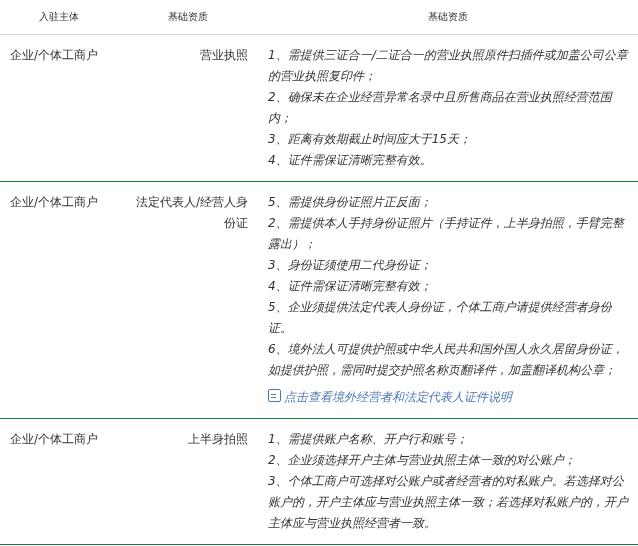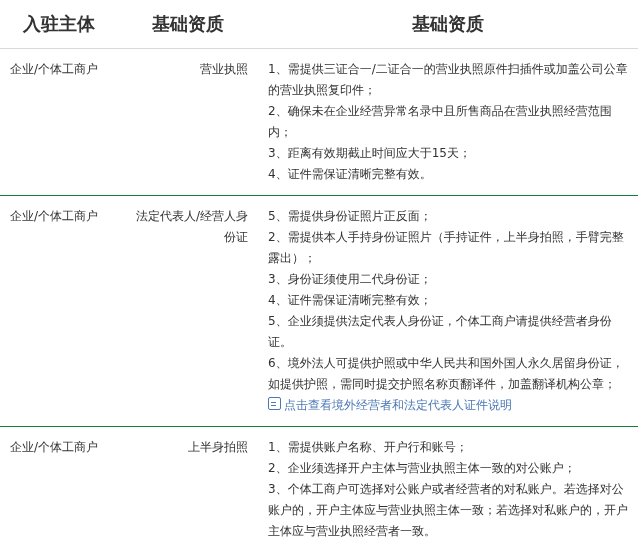--- a/index.html
+++ b/index.html
@@ -26,57 +26,58 @@
 
   .qual-table th,
   .qual-table td {
     border-bottom: 1px solid #15803d;
     vertical-align: top;
     padding: 10px 10px 10px 10px;
     line-height: 1.75;
   }
   .qual-table thead th {
     text-align: center;
-    font-weight: bold;
+    font-weight: normal;
     color: #333333;
-    font-size: 18px;
+    font-size: 10px;
     padding-top: 8px;
     padding-bottom: 8px;
     border-bottom: 1px solid #d9d9d9;
   }
   .qual-table tbody td.col-subject,
   .qual-table tbody td.col-qual {
     text-align: left;
   }
   .qual-table tbody td.col-qual {
     text-align: right;
   }
   .qual-table tbody tr td:nth-child(1),
   .qual-table tbody tr td:nth-child(2) {
     border-right: 0;
   }
   .col-subject {
     color: #333333;
   }
   .col-desc {
     color: #333333;
+    font-style: italic;
   }
   .desc-line {
     margin: 0;
     padding: 0;
   }
   .row-personal .col-subject {
     text-align: center;
   }
   .inline-link {
     color: #4a77b5;
     text-decoration: none;
     cursor: pointer;
     display: inline-block;
-    margin-top: 0;
+    margin-top: 6px;
   }
   .link-icon {
     display: inline-block;
     width: 11px;
     height: 11px;
     border: 1px solid #4a77b5;
     border-radius: 2px;
     position: relative;
     vertical-align: -1px;
     margin-right: 3px;

